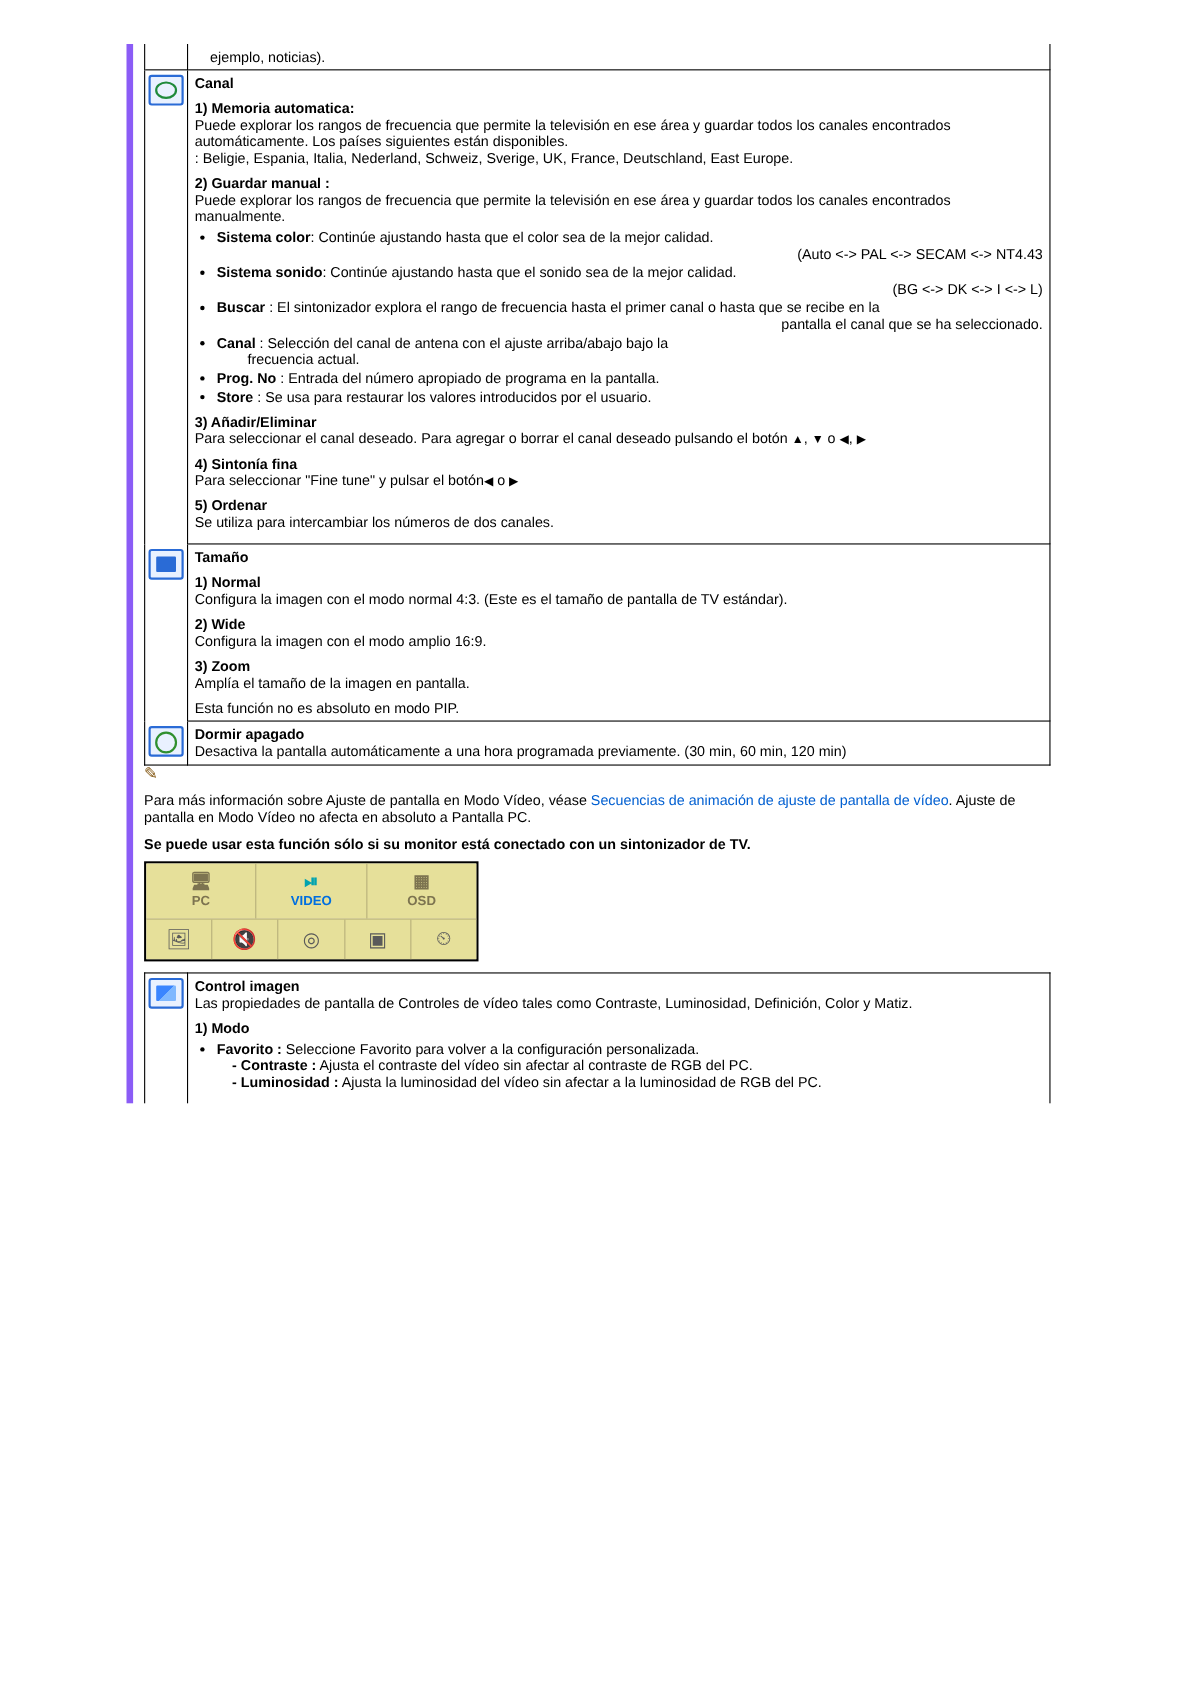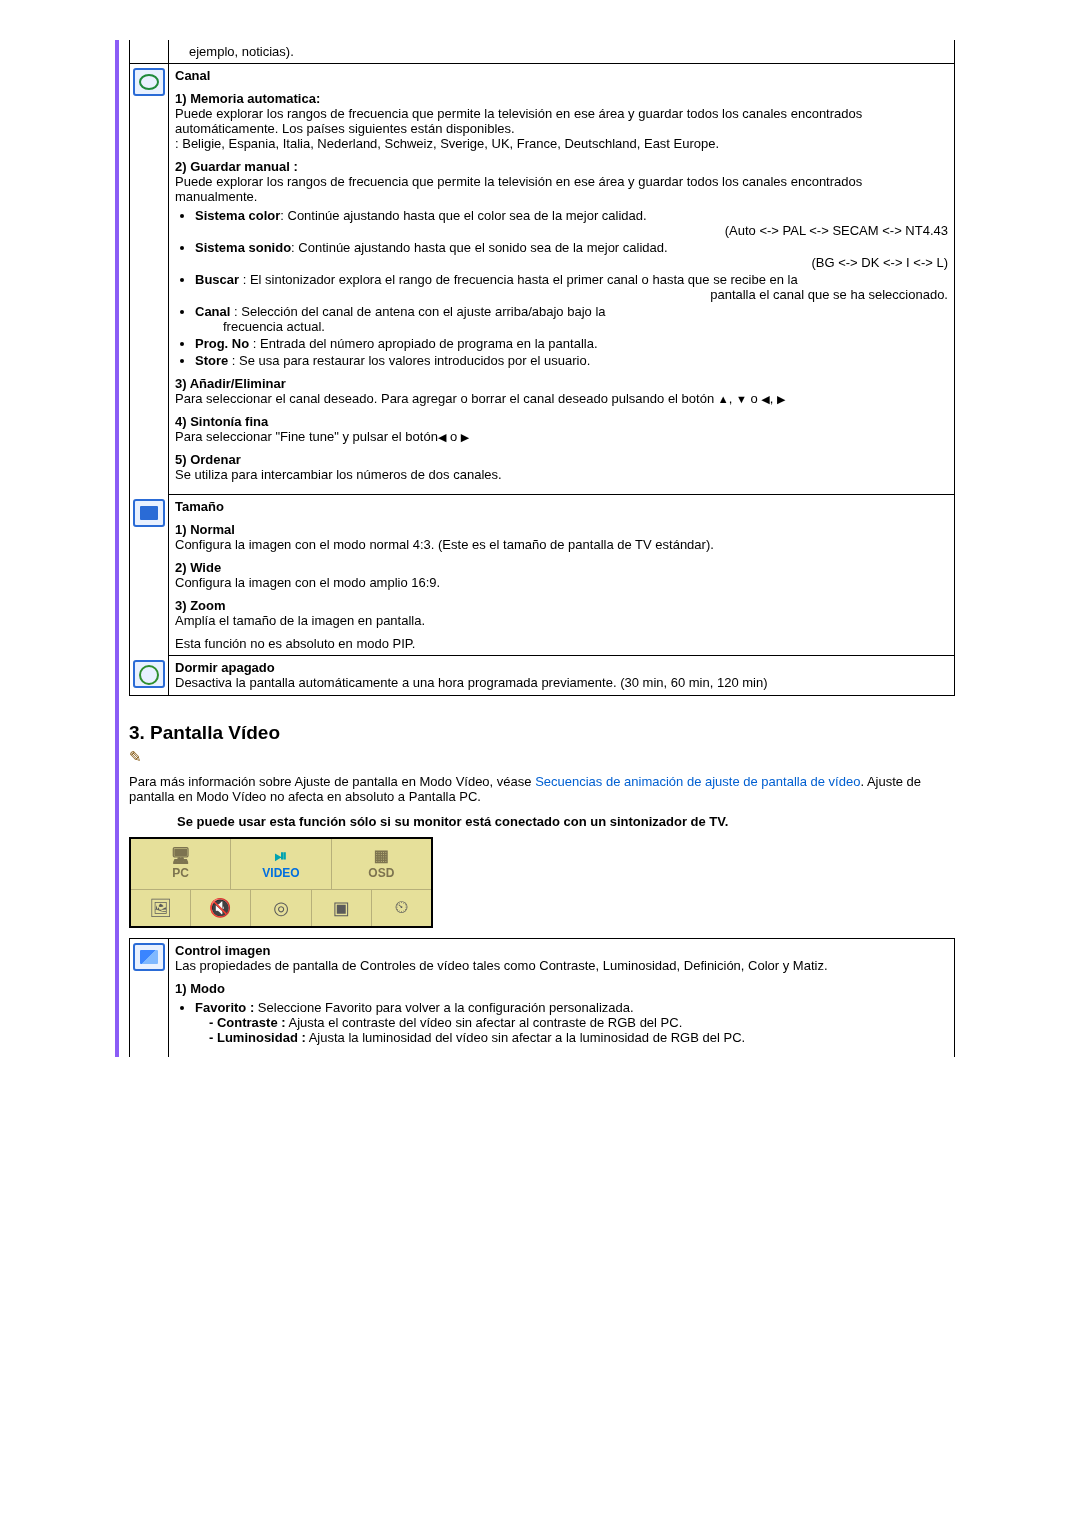--- a/index.html
+++ b/index.html
@@ -7,21 +7,21 @@
     font-size: 13px;
     color: #000;
     margin: 0;
     background: #fff;
   }
   .page {
     width: 830px;
     margin: 40px auto;
   }
   .left-rule {
-    border-left: 4px solid #8b5cf6;
+    border-left: 6px solid #8b5cf6;
     margin-left: -10px;
     padding-left: 10px;
   }
   table.sections {
     width: 100%;
     border-collapse: collapse;
   }
   table.sections td {
     border: 1px solid #000;
     vertical-align: top;
@@ -249,27 +249,26 @@
         </td>
         <td>
           <b>Dormir apagado</b><br>
           <span>Desactiva la pantalla automáticamente a una hora programada previamente. (30 min, 60 min, 120 min)</span>
         </td>
       </tr>
     </tbody>
       </table>
 
 
-    <div class="section-title">3. Pantalla Vídeo</div>
 
     <div class="info-row">
       <span class="info-ico"></span>
       <div>
         <span>Para más información sobre Ajuste de pantalla en Modo Vídeo, véase </span><a href="#" class="link">Secuencias de animación de ajuste de pantalla de vídeo</a><span>. Ajuste de pantalla en Modo Vídeo no afecta en absoluto a Pantalla PC.</span>
-        <div style="margin-top:10px;margin-left:48px;"><b>Se puede usar esta función sólo si su monitor está conectado con un sintonizador de TV.</b></div>
+        <div style="margin-top:10px;"><b>Se puede usar esta función sólo si su monitor está conectado con un sintonizador de TV.</b></div>
       </div>
     </div>
 
     <div class="tabs-box">
       <div class="tabs-row">
         <div class="tab">
           <span class="tab-ico">🖥</span>
           <span>PC</span>
         </div>
         <div class="tab active">

